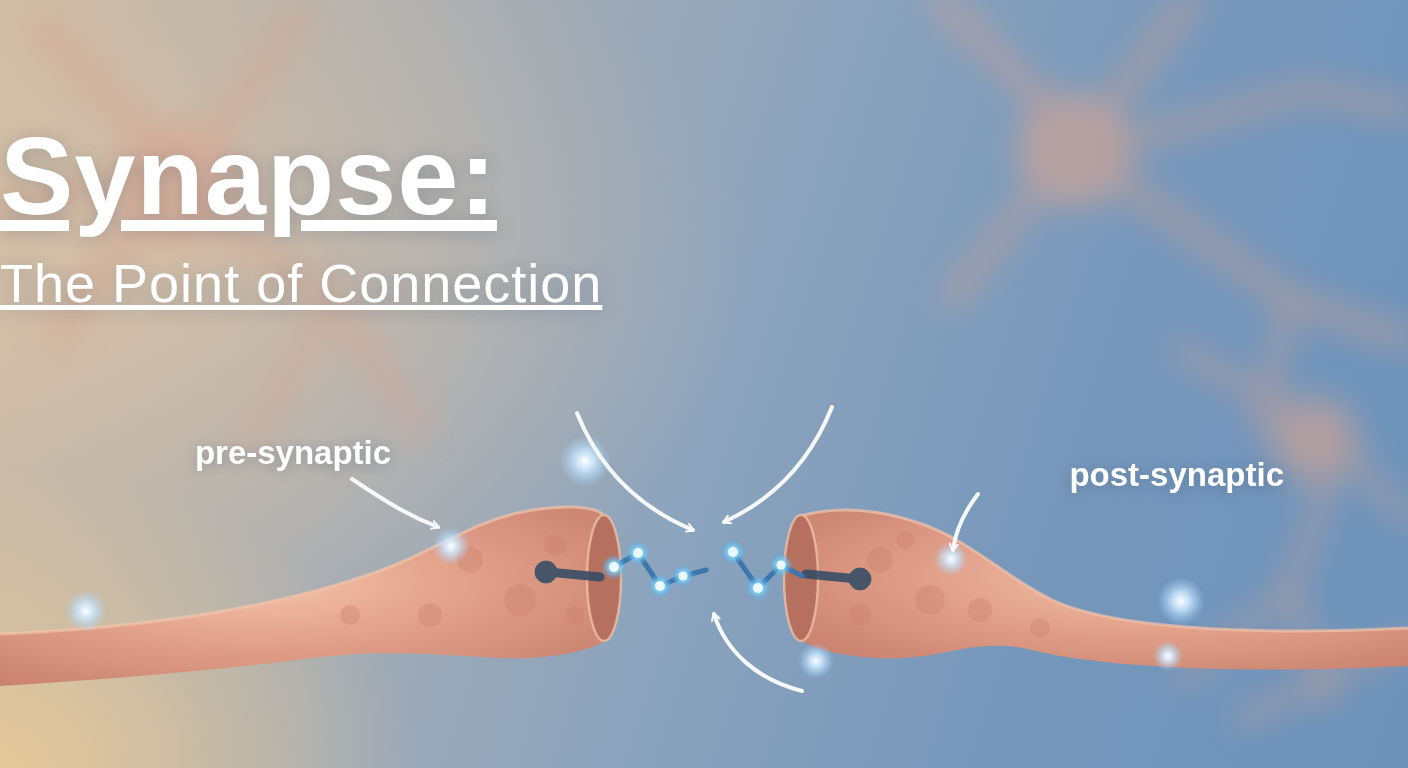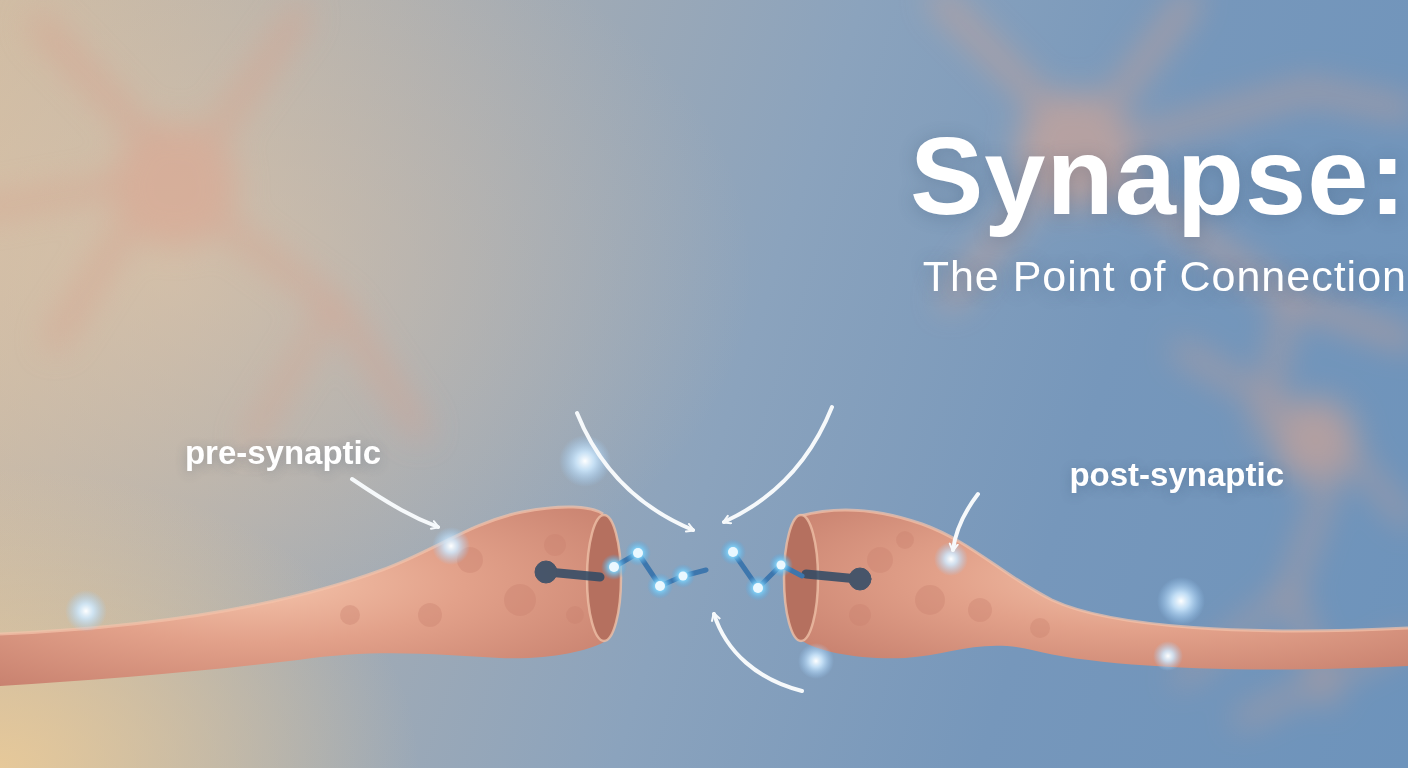--- a/index.html
+++ b/index.html
@@ -14,50 +14,51 @@
     background:
       radial-gradient(ellipse 700px 500px at 0% 100%, rgba(238,204,150,0.85) 0%, rgba(238,204,150,0) 60%),
       radial-gradient(ellipse 900px 600px at 12% 35%, rgba(231,200,166,0.55) 0%, rgba(231,200,166,0) 65%),
       linear-gradient(108deg, #cdbba4 0%, #a8adb2 28%, #8ba3bd 52%, #7697bb 74%, #6d93bb 100%);
   }
 
   .scene svg { position: absolute; inset: 0; display: block; }
 
   .txt {
     position: absolute;
-    left: 0; right: 1px;
-    text-align: right;
+    left: 0; right: 14px;
+    text-align: left;
     color: var(--text, #ffffff);
     text-shadow: 0 2px 18px rgba(50, 75, 105, 0.28);
     user-select: none;
+    text-decoration: underline;
   }
   .title {
     top: 112px;
     font-size: 110px;
     font-weight: 700;
     letter-spacing: 1px;
   }
   .subtitle {
     top: 252px;
-    font-size: 43px;
+    font-size: 54px;
     font-weight: 300;
     letter-spacing: 1px;
   }
   .callout {
     position: absolute;
     color: var(--text, #ffffff);
     font-size: 33px;
     font-weight: 700;
     line-height: 1.18;
     text-align: center;
     text-shadow: 0 2px 12px rgba(50, 75, 105, 0.3);
     user-select: none;
   }
   .callout span { display: block; }
-  .callout-pre  { top: 434px; left: 118px; width: 330px; }
+  .callout-pre  { top: 434px; left: 128px; width: 330px; }
   .callout-post { top: 456px; left: 948px; width: 336px; text-align: right; }
 </style>
 </head>
 <body>
 
 <div class="scene">
 
   <svg viewBox="0 0 1408 768" width="1408" height="768">
     <defs>
       <filter id="blurBig" x="-40%" y="-40%" width="180%" height="180%">

